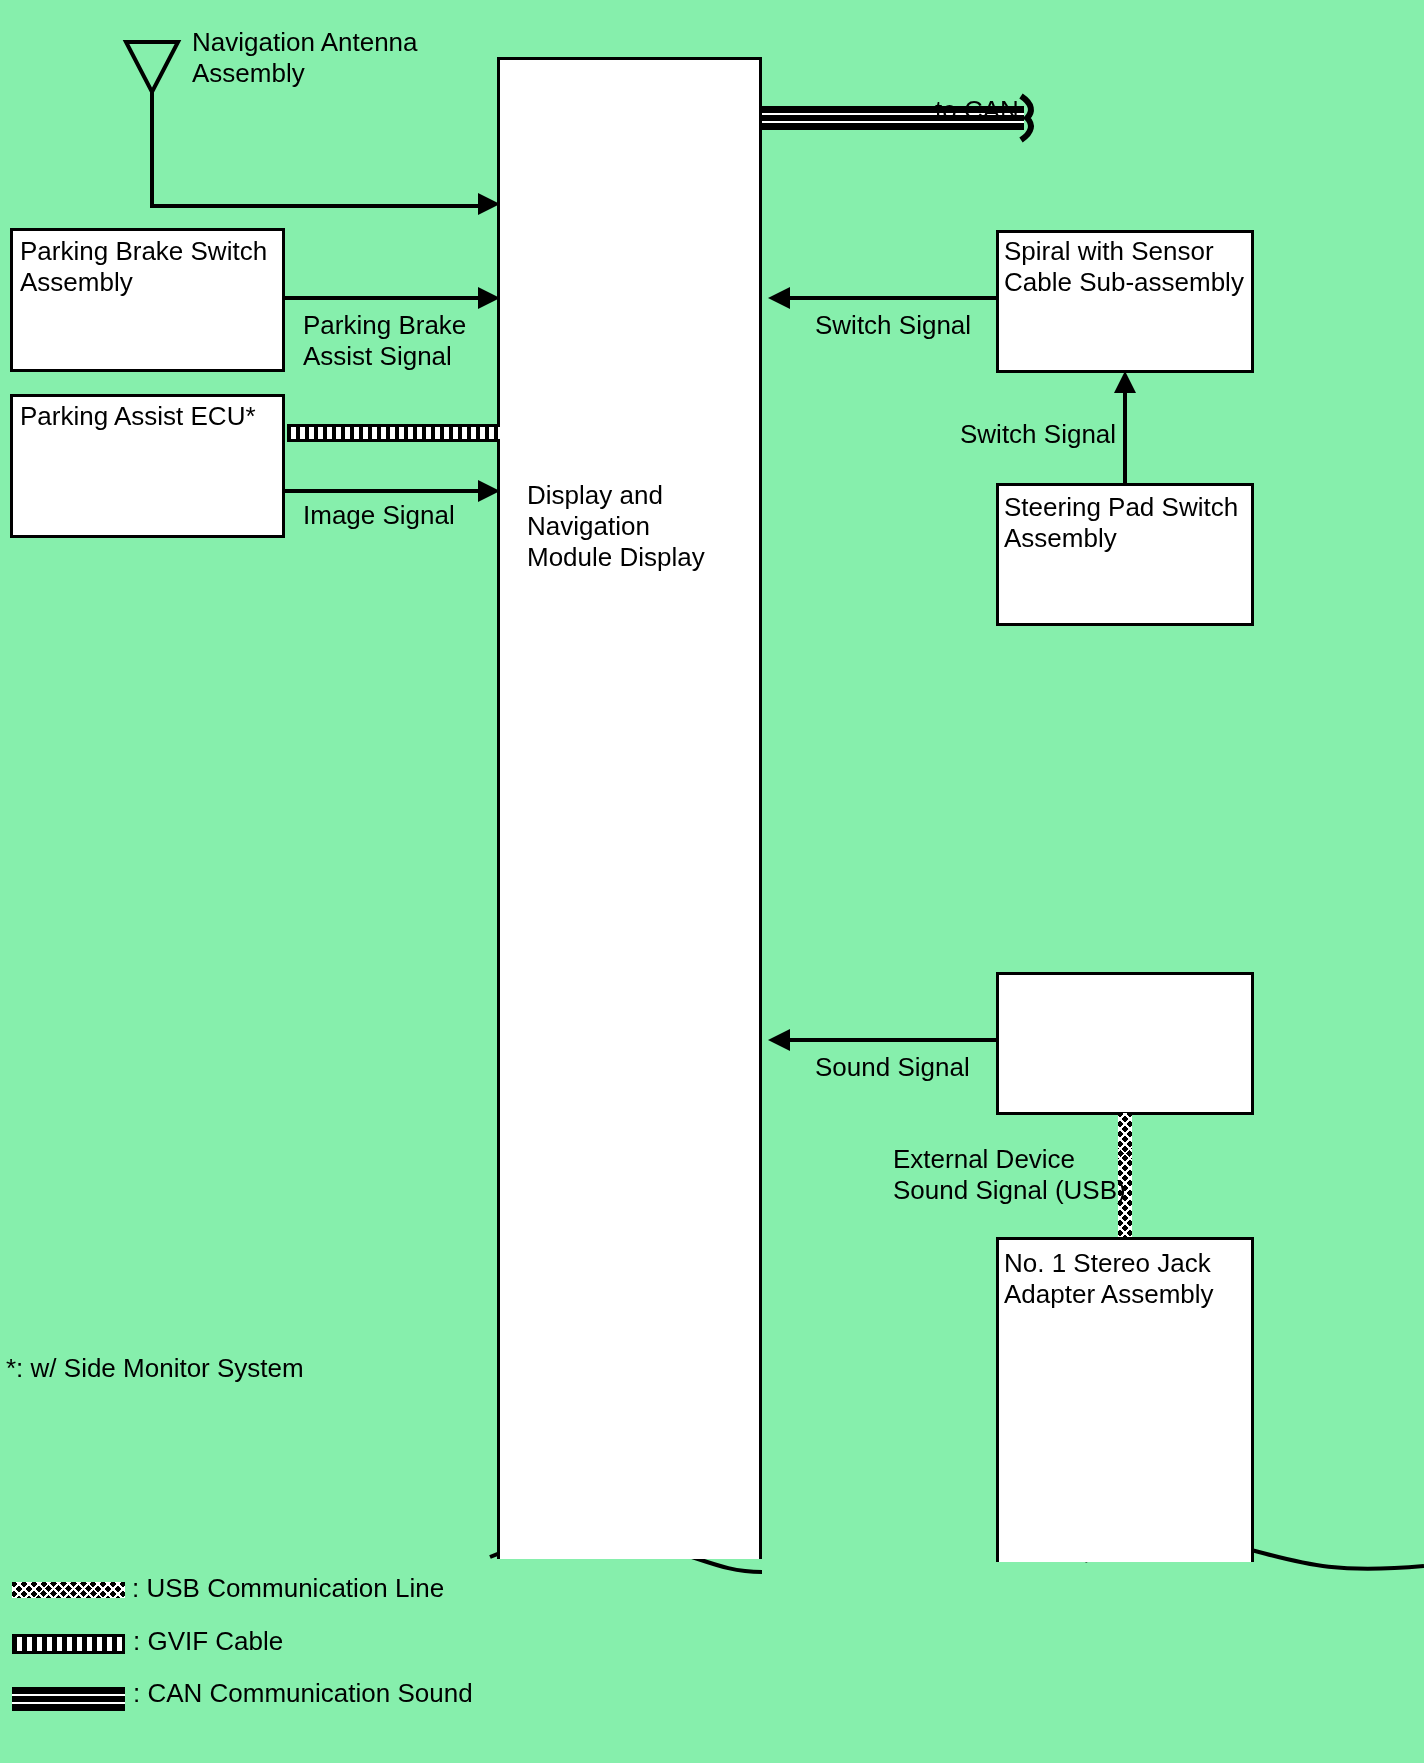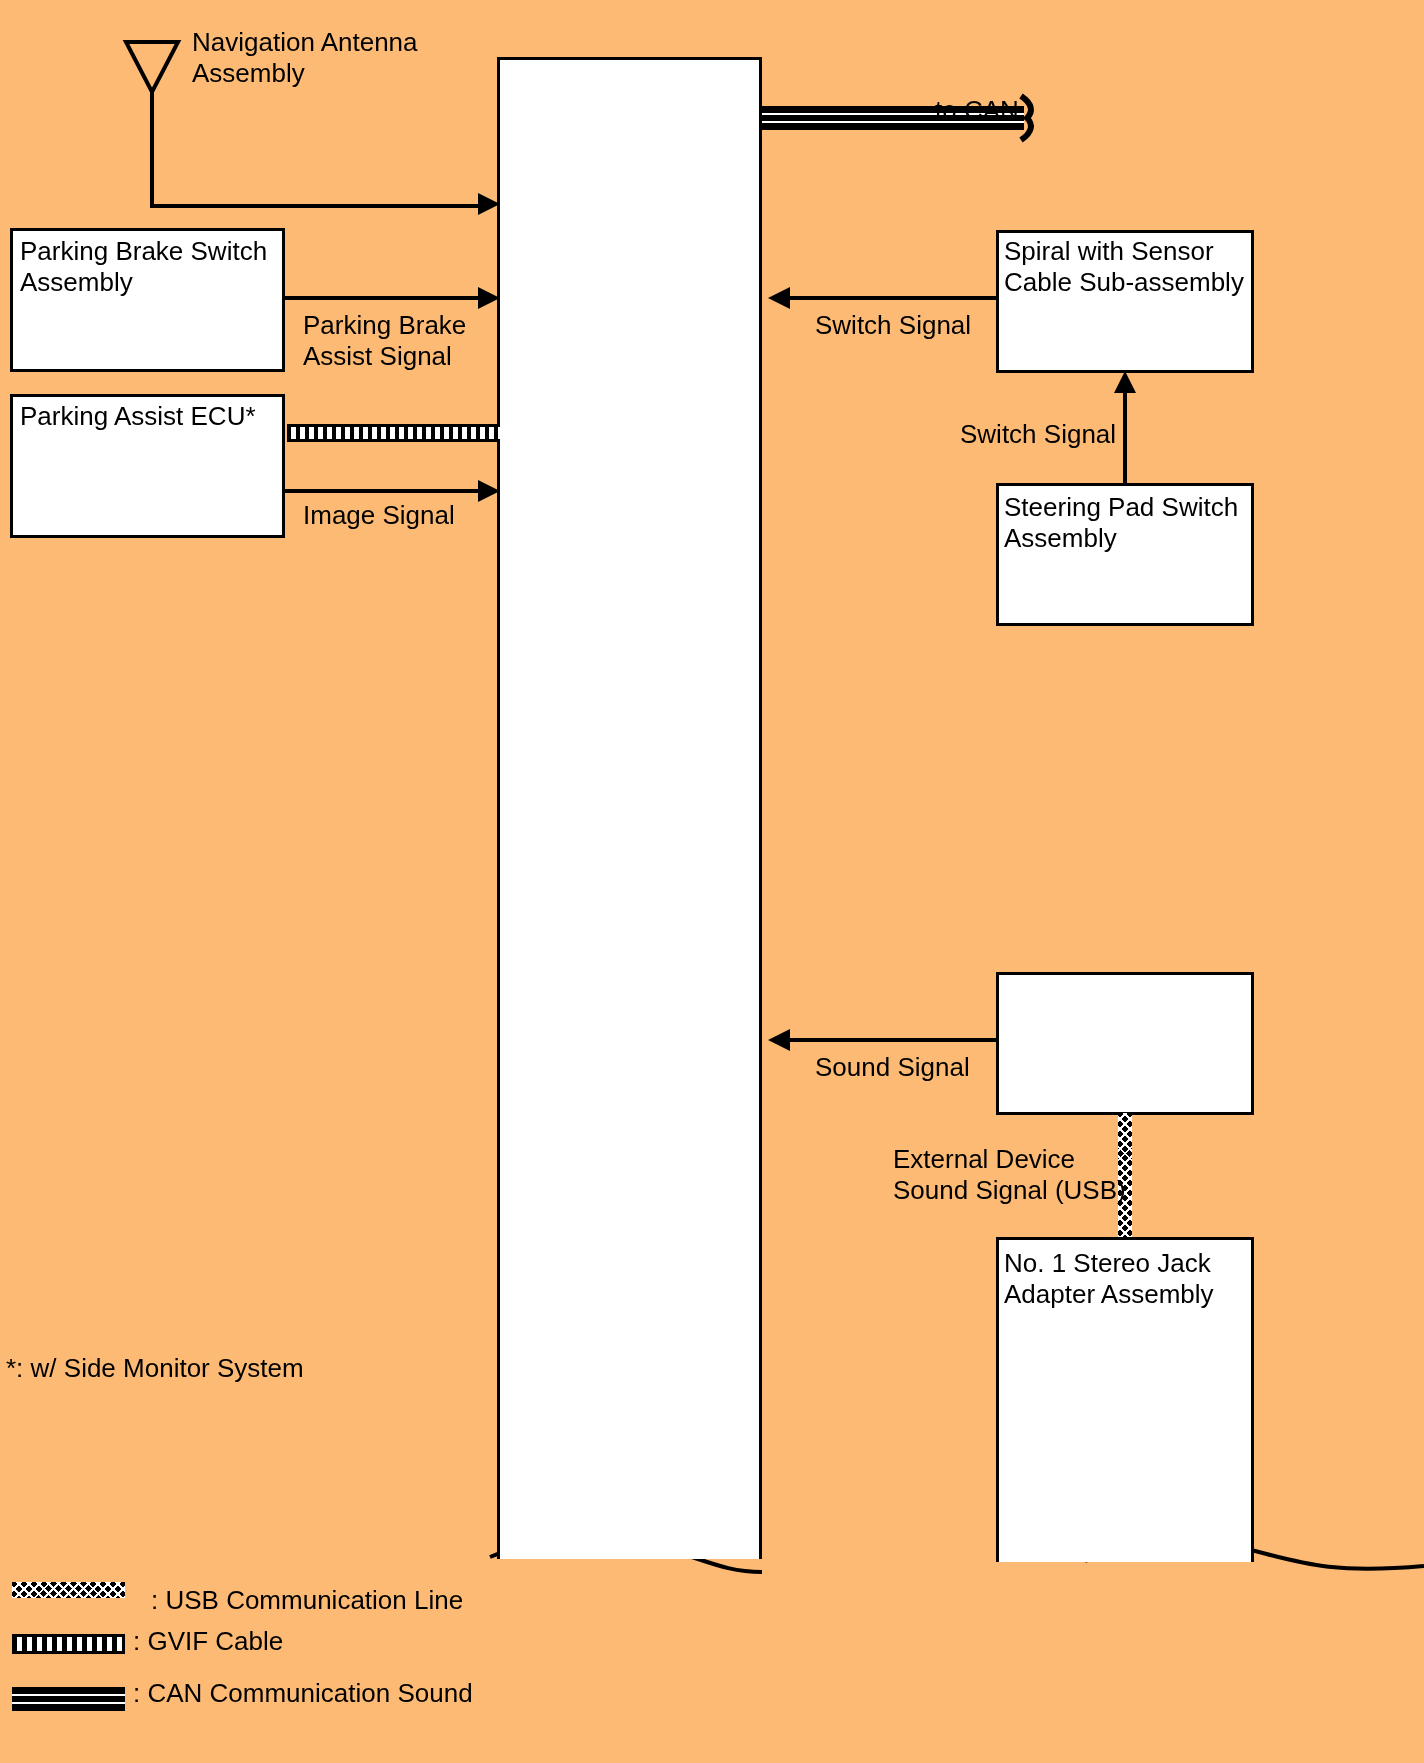--- a/index.html
+++ b/index.html
@@ -4,21 +4,21 @@
 <style>
   html, body {
     margin: 0;
     padding: 0;
     background: #ffffff;
   }
   #page {
     position: relative;
     width: 1424px;
     height: 1763px;
-    background: #fdba74;
+    background: #86efac;
     font-family: "Liberation Sans", sans-serif;
     color: #000000;
     overflow: hidden;
   }
   .box {
     position: absolute;
     box-sizing: border-box;
     border: 3px solid #000;
     background: #fff;
   }
@@ -157,20 +157,23 @@
     <path d="M 1021,96 C 1033,104 1033,112 1027,118 C 1033,124 1033,132 1021,140" fill="none" stroke="#000" stroke-width="6"></path>
   </svg>
 
   <div class="vline" style="left:150px; top:90px; height:118px;"></div>
   <div class="hline" style="left:150px; top:204px; width:332px;"></div>
   <div class="arrow-right" style="left:478px; top:193px;"></div>
   <div class="freelabel" style="left:192px; top:27px; width:330px;">Navigation Antenna
 Assembly</div>
 
   <div class="box box-open-bottom" style="left:497px; top:57px; width:265px; height:1502px;"></div>
+  <div class="boxlabel" style="left:527px; top:480px; width:230px;">Display and
+Navigation
+Module Display</div>
 
   <div class="can-line" style="left:762px; top:106px; width:262px;"></div>
   <div class="freelabel" style="left:935px; top:95px;">to CAN</div>
 
   <div class="box" style="left:10px; top:228px; width:275px; height:144px;"></div>
   <div class="boxlabel" style="left:20px; top:236px; width:265px;">Parking Brake Switch
 Assembly</div>
   <div class="hline" style="left:285px; top:296px; width:193px;"></div>
   <div class="arrow-right" style="left:478px; top:287px;"></div>
   <div class="freelabel" style="left:303px; top:310px; width:220px;">Parking Brake
@@ -208,21 +211,21 @@
   <div class="freelabel" style="left:893px; top:1144px; width:235px;">External Device
 Sound Signal (USB)</div>
 
   <div class="box box-open-bottom" style="left:996px; top:1237px; width:258px; height:325px;"></div>
   <div class="boxlabel" style="left:1004px; top:1248px; width:255px;">No. 1 Stereo Jack
 Adapter Assembly</div>
 
   <div class="freelabel" style="left:6px; top:1353px;">*: w/ Side Monitor System</div>
 
   <div class="usb-sample" style="left:12px; top:1582px; width:113px;"></div>
-  <div class="legend-text" style="left:151px; top:1573px;margin-top:12px;">: USB Communication Line</div>
+  <div class="legend-text" style="left:132px; top:1573px;">: USB Communication Line</div>
 
   <div class="gvif-sample" style="left:12px; top:1634px; width:113px;"></div>
   <div class="legend-text" style="left:133px; top:1626px;">: GVIF Cable</div>
 
   <div class="can-sample" style="left:12px; top:1687px; width:113px;"></div>
   <div class="legend-text" style="left:133px; top:1678px;">: CAN Communication Sound</div>
 
 </div>
 
 </body></html>

